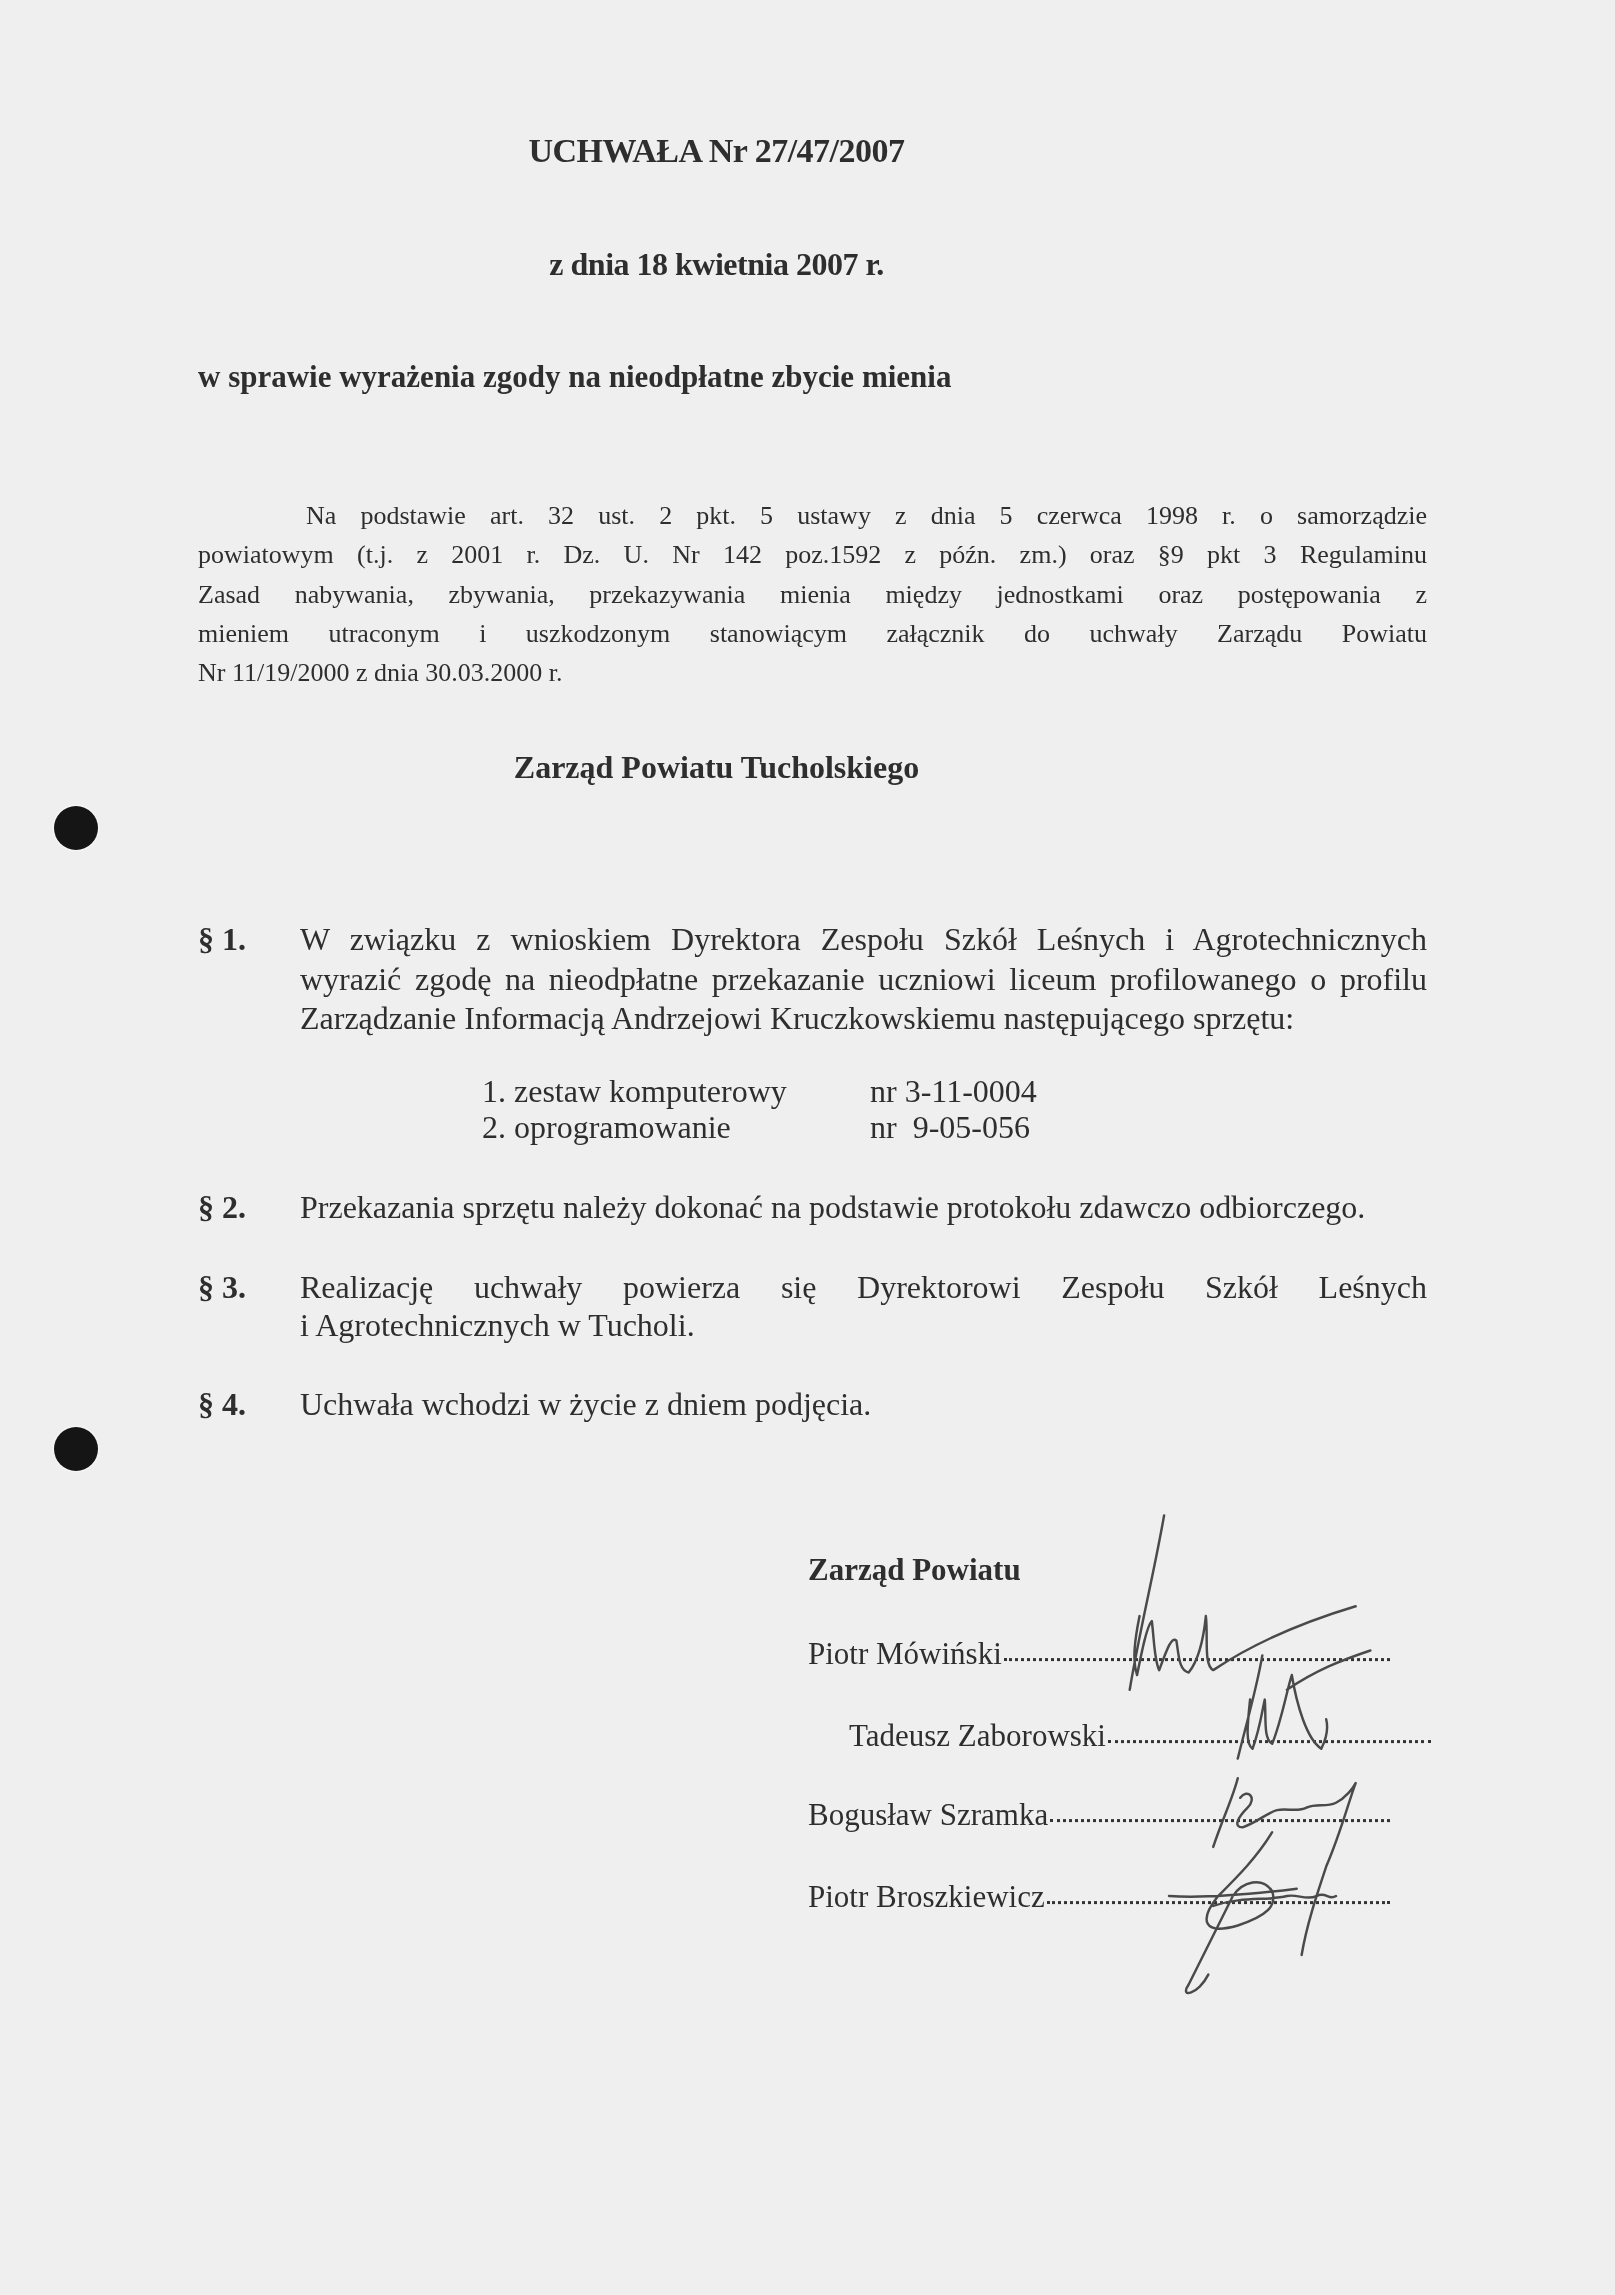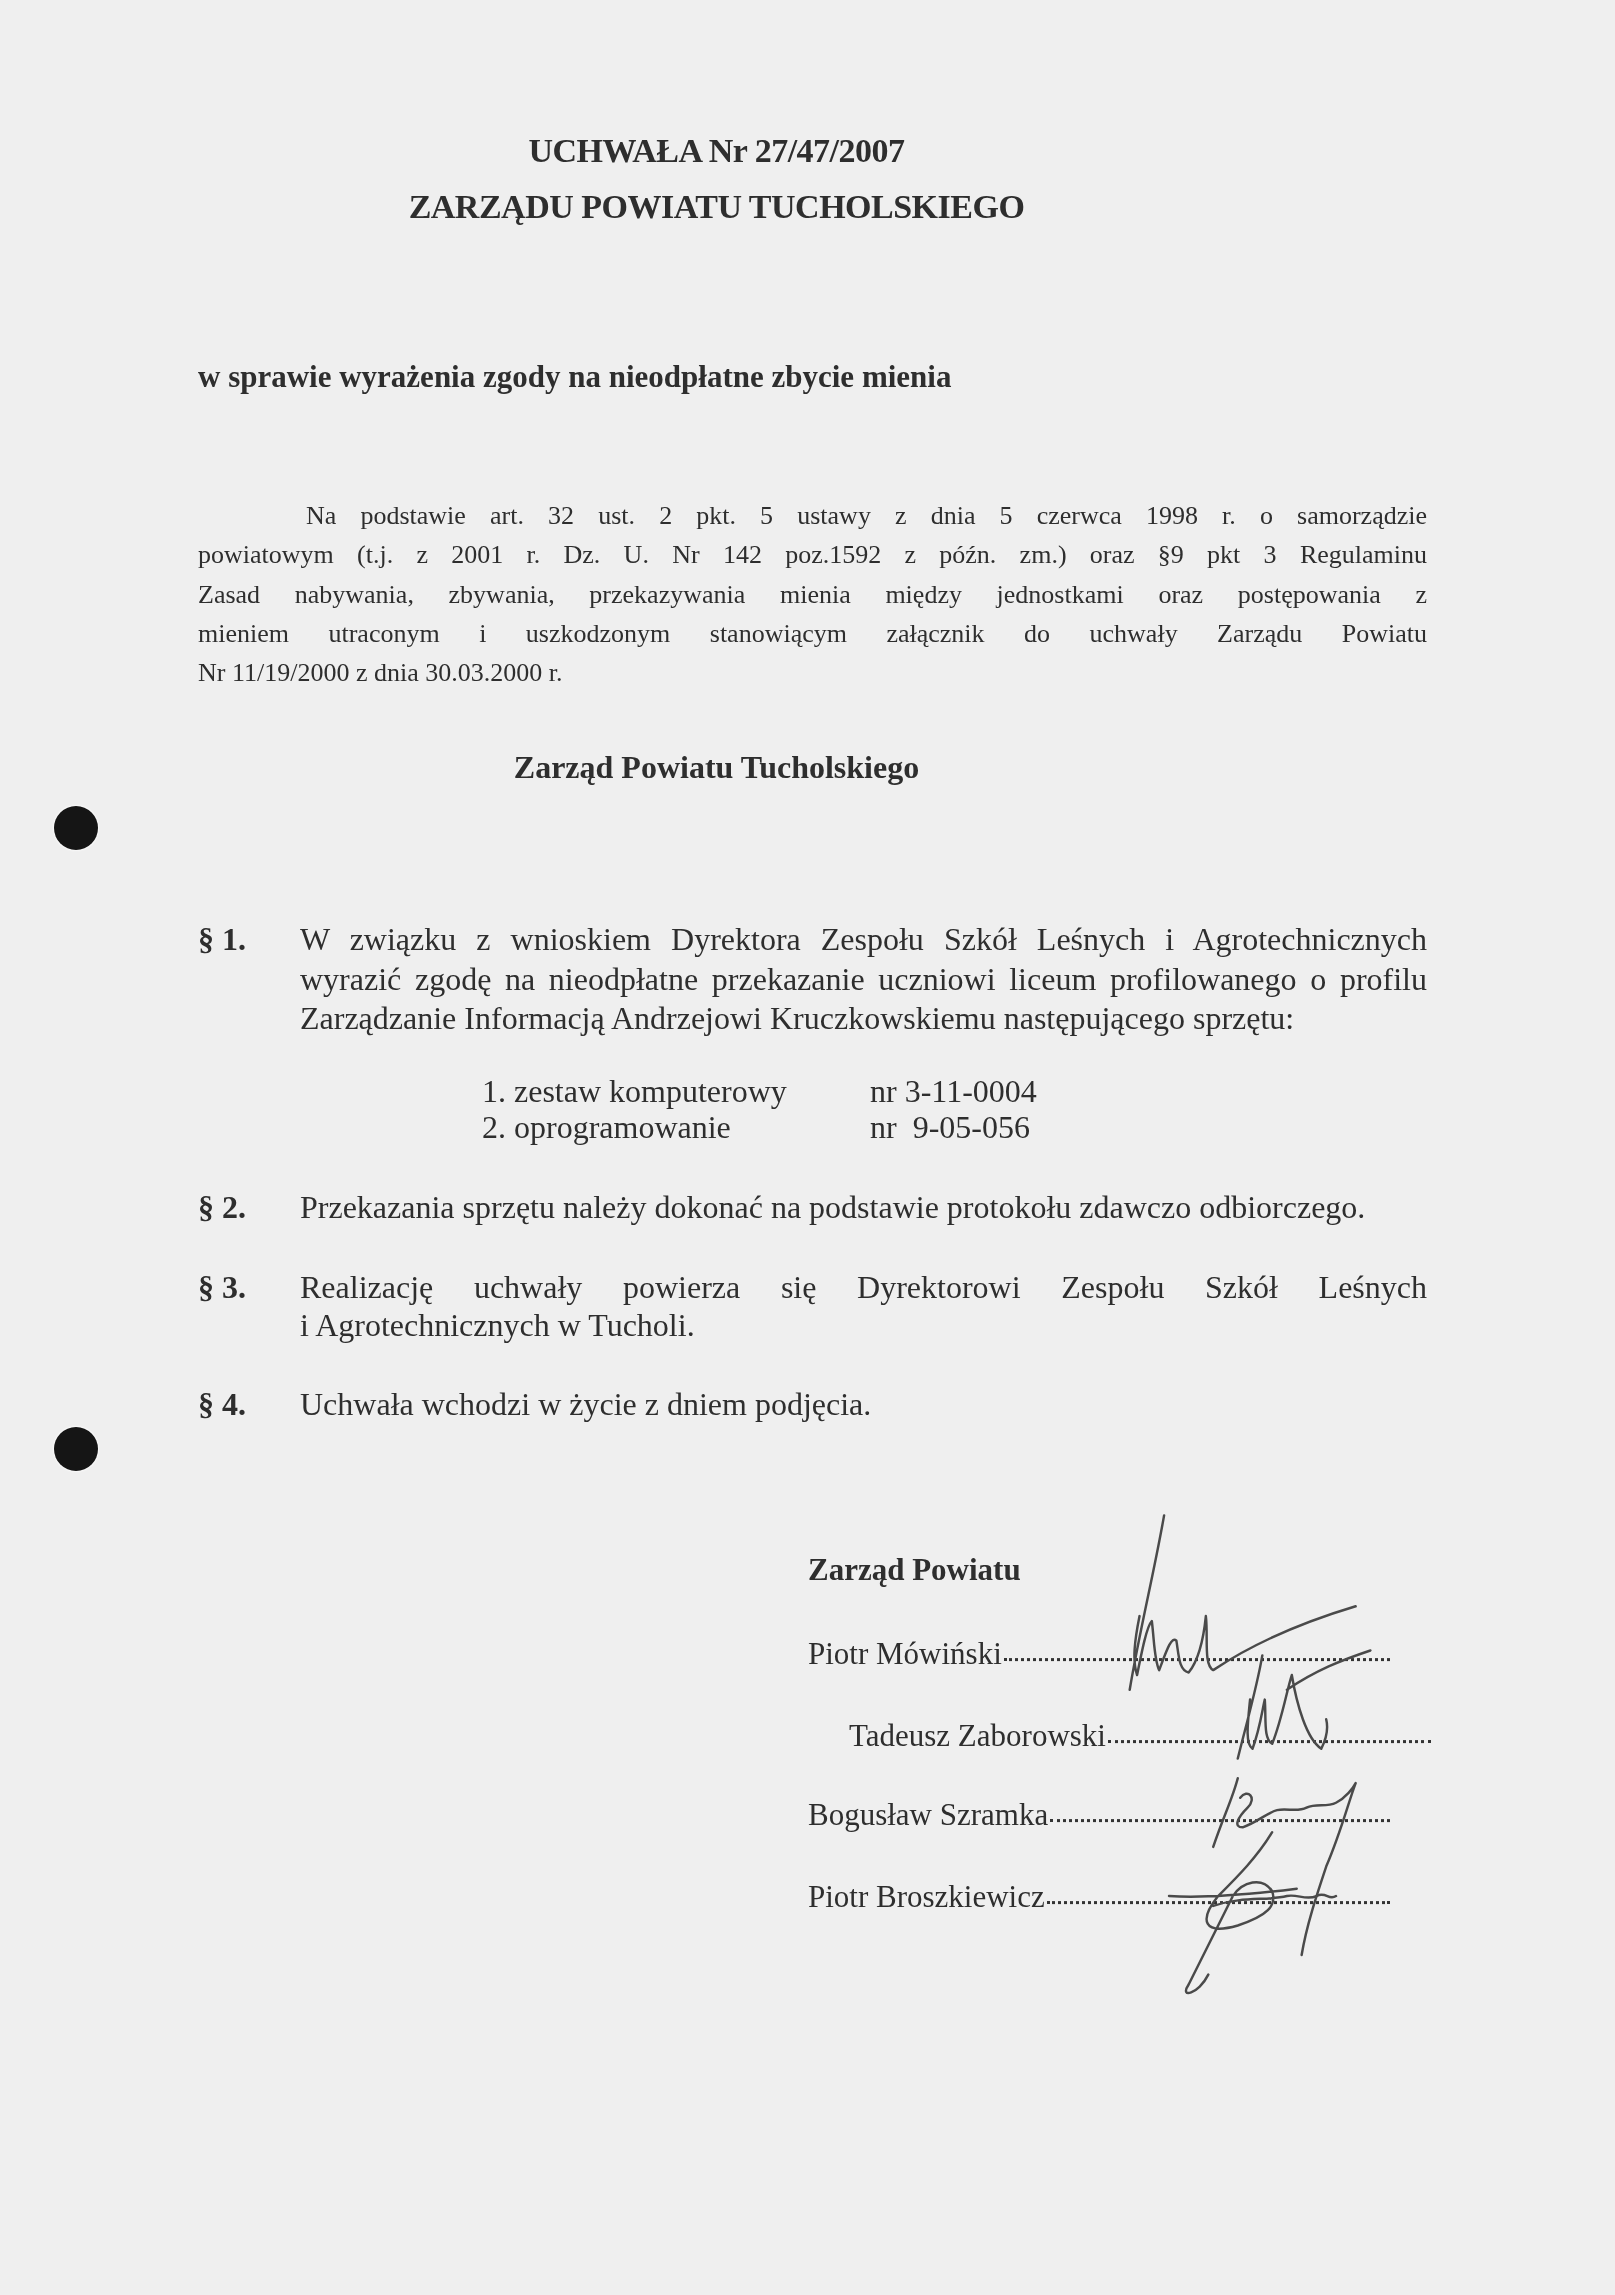--- a/index.html
+++ b/index.html
@@ -44,21 +44,21 @@
 </style>
 </head>
 <body>
 
 <div class="page">
 
   <div class="hole" style="left:54px; top:806px;"></div>
   <div class="hole" style="left:54px; top:1427px;"></div>
 
   <div class="abs center title" style="top:132px;">UCHWAŁA Nr 27/47/2007</div>
-  <div class="abs center title" style="top:188px;">ZARZĄDU POWIATU TUCHOLSKIEGO</div>
+  <div class="abs center title" style="top:246px; font-size:32px;">z dnia 18 kwietnia 2007 r.</div>
 
   <div class="abs subject" style="top:359px;">w sprawie wyrażenia zgody na nieodpłatne zbycie mienia</div>
 
   <div>
     <div class="abs body just indent-first" style="top:501px;">Na podstawie art. 32 ust. 2 pkt. 5 ustawy z dnia 5 czerwca 1998 r. o samorządzie</div>
     <div class="abs body just" style="top:540px;">powiatowym (t.j. z 2001 r. Dz. U. Nr 142 poz.1592 z późn. zm.)  oraz §9 pkt 3 Regulaminu</div>
     <div class="abs body just" style="top:580px;">Zasad nabywania, zbywania, przekazywania mienia między jednostkami oraz postępowania z</div>
     <div class="abs body just" style="top:619px;">mieniem utraconym i uszkodzonym stanowiącym załącznik do uchwały Zarządu Powiatu</div>
     <div class="abs body" style="top:658px; left:198px;">Nr 11/19/2000 z dnia 30.03.2000 r.</div>
   </div>

